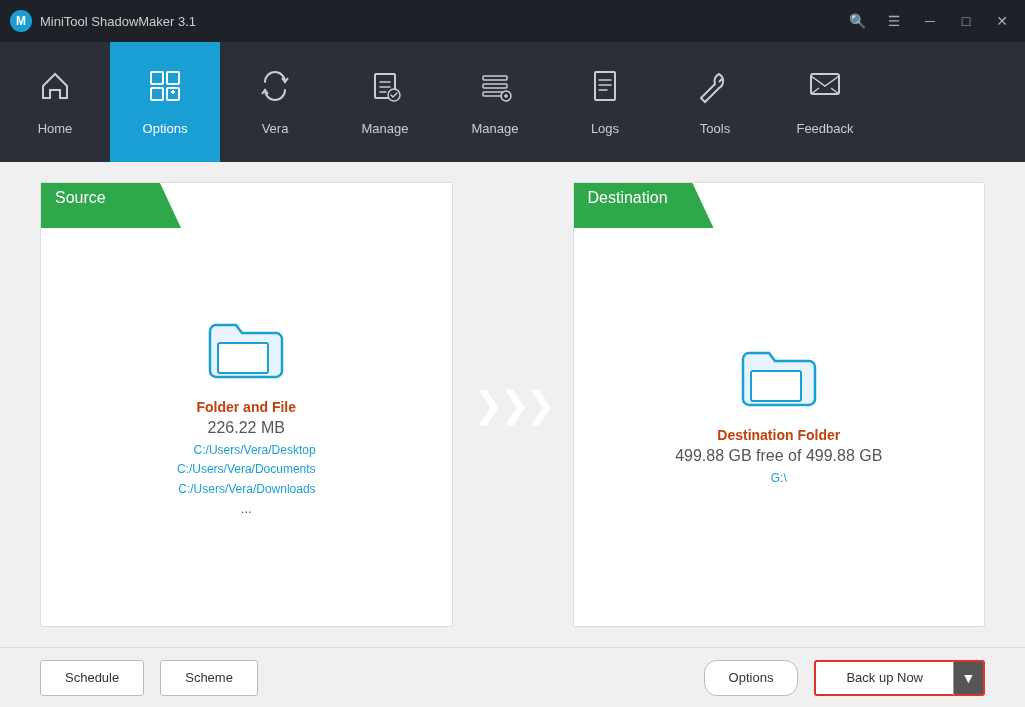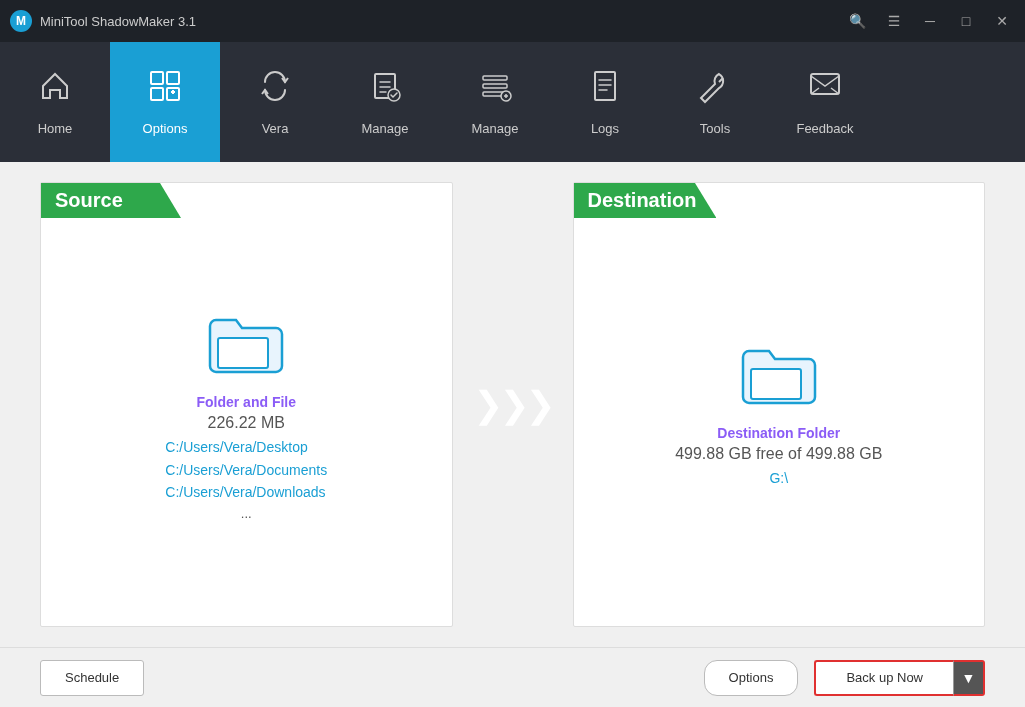--- a/index.html
+++ b/index.html
@@ -107,48 +107,48 @@
       padding: 20px;
       position: relative;
       border-radius: 2px;
     }
     .card-label {
       position: absolute;
       top: 0;
       left: 0;
       background: #2ea84b;
       color: #fff;
-      font-size: 20px;
-      font-weight: bold;
-      padding: 6px 20px 6px 14px;
+      font-size: 16px;
+      font-weight: normal;
+      padding: 6px 20px 21px 14px;
       clip-path: polygon(0 0, 85% 0, 100% 100%, 0 100%);
       min-width: 140px;
     }
     .card-label-dest {
       clip-path: polygon(0 0, 85% 0, 100% 100%, 0 100%);
     }
     .card-icon {
       margin-bottom: 12px;
       margin-top: 20px;
     }
     .card-title {
       font-weight: bold;
       font-size: 14px;
-      color: #8b5cf6;
+      color: #c2410c;
       margin-bottom: 4px;
     }
     .card-size {
       font-size: 16px;
       color: #555;
       margin-bottom: 4px;
     }
     .card-paths {
-      font-size: 14px;
+      font-size: 12px;
       color: #1a9fd4;
-      text-align: left;
+      text-align: right;
       line-height: 1.6;
     }
     .card-ellipsis {
       font-size: 13px;
       color: #555;
       margin-top: 2px;
     }
 
     
     .arrow-section {
@@ -391,20 +391,21 @@
       <div class="card-title">Destination Folder</div>
       <div class="card-size">499.88 GB free of 499.88 GB</div>
       <div class="card-paths">G:\</div>
     </div>
   </div>
 </div>
 
 <div class="bottom-bar">
   <div class="bottom-left">
     <button class="btn-outline">Schedule</button>
+    <button class="btn-outline">Scheme</button>
   </div>
   <div class="bottom-right">
     <button class="btn-outline" style="border-radius:13px; margin-right:16px;">Options</button>
     <div style="display:flex; align-items:flex-start;">
       <button class="btn-backup">Back up Now</button>
       <button class="btn-dropdown">
         <span>▼</span>
       </button>
     </div>
   </div>

